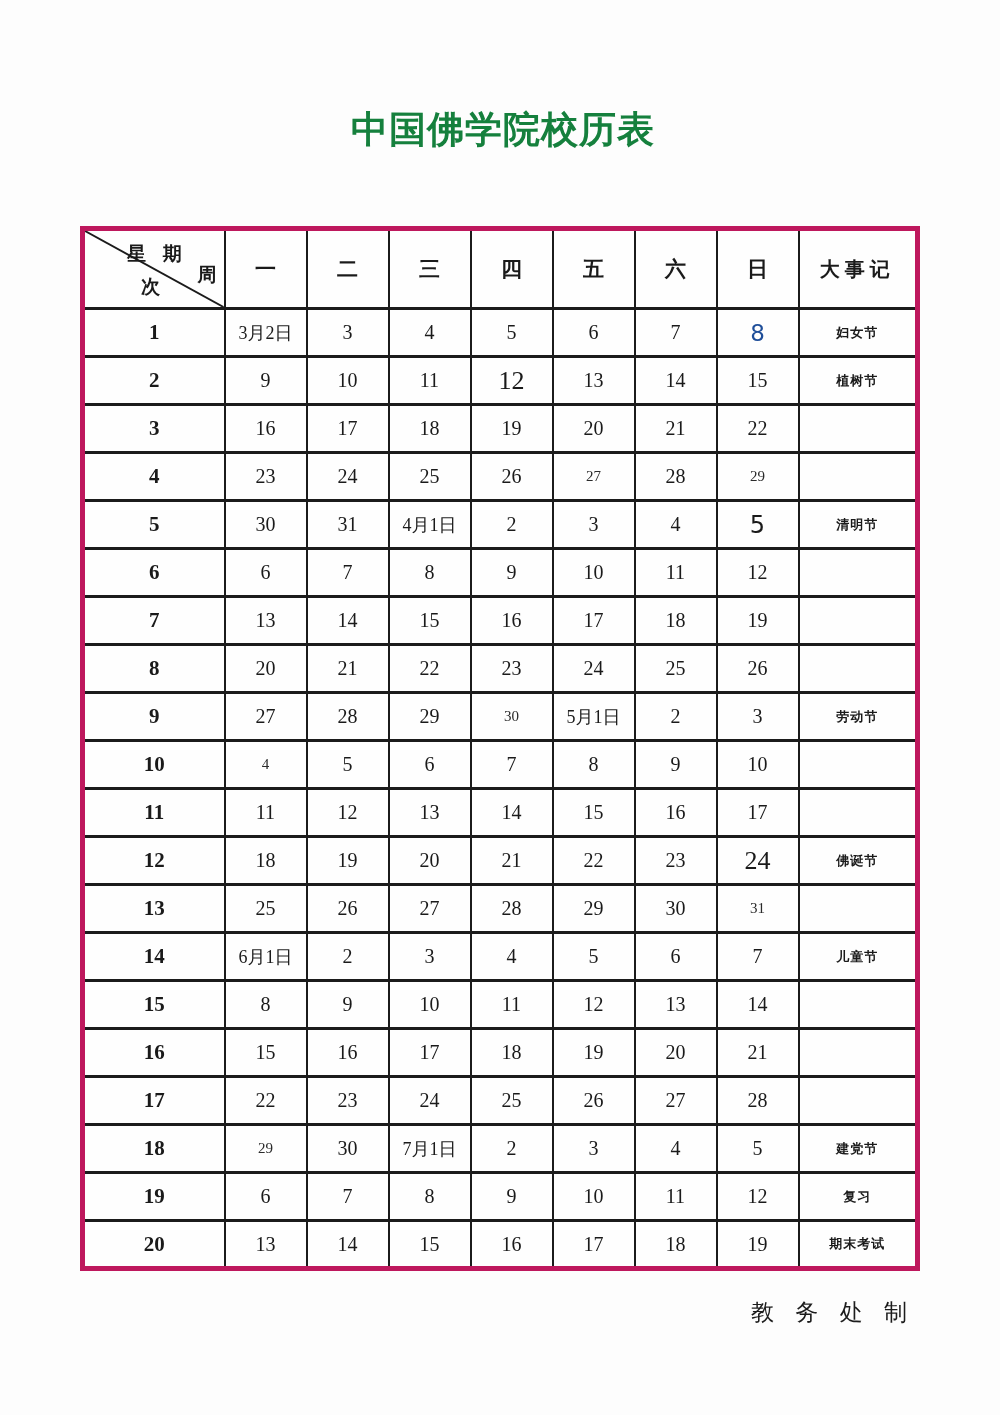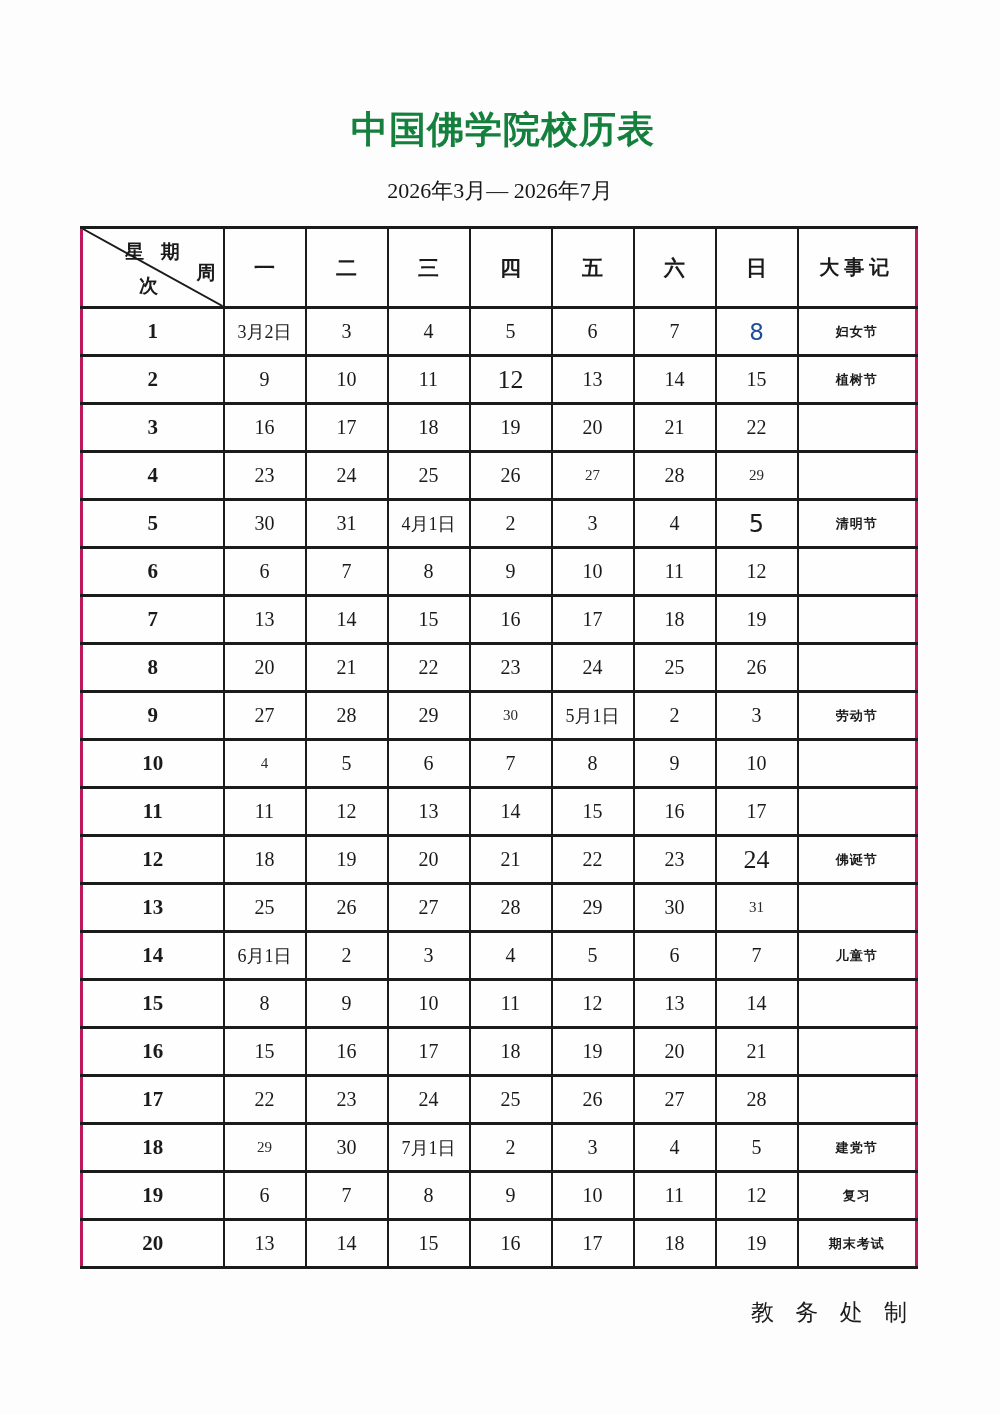--- a/index.html
+++ b/index.html
@@ -40,21 +40,21 @@
     text-align: center;
     font-size: 22px;
     color: #161616;
   }
   table.calendar {
     position: absolute;
     left: 80px;
     top: 226px;
     border-collapse: collapse;
     table-layout: fixed;
-    border: 3px solid #be185d;
+    border: 5px solid #be185d;
     background: #fefefe;
   }
   .calendar th, .calendar td {
     border: 2px solid #1b1b1b;
     border-top-width: 3px;
     border-bottom-width: 3px;
     text-align: center;
     vertical-align: middle;
     padding: 0;
     overflow: hidden;
@@ -144,21 +144,20 @@
     white-space: nowrap;
   }
 </style>
 </head>
 <body>
 
 <div class="page">
 
   <h1 class="page-title">中国佛学院校历表</h1>
 
-  <div class="subtitle">2026年3月— 2026年7月</div>
 
   <table class="calendar">
     <colgroup>
       <col style="width:142px">
       <col style="width:82px">
         <col style="width:82px">
         <col style="width:82px">
       <col style="width:82px">
         <col style="width:82px">
         <col style="width:82px">

